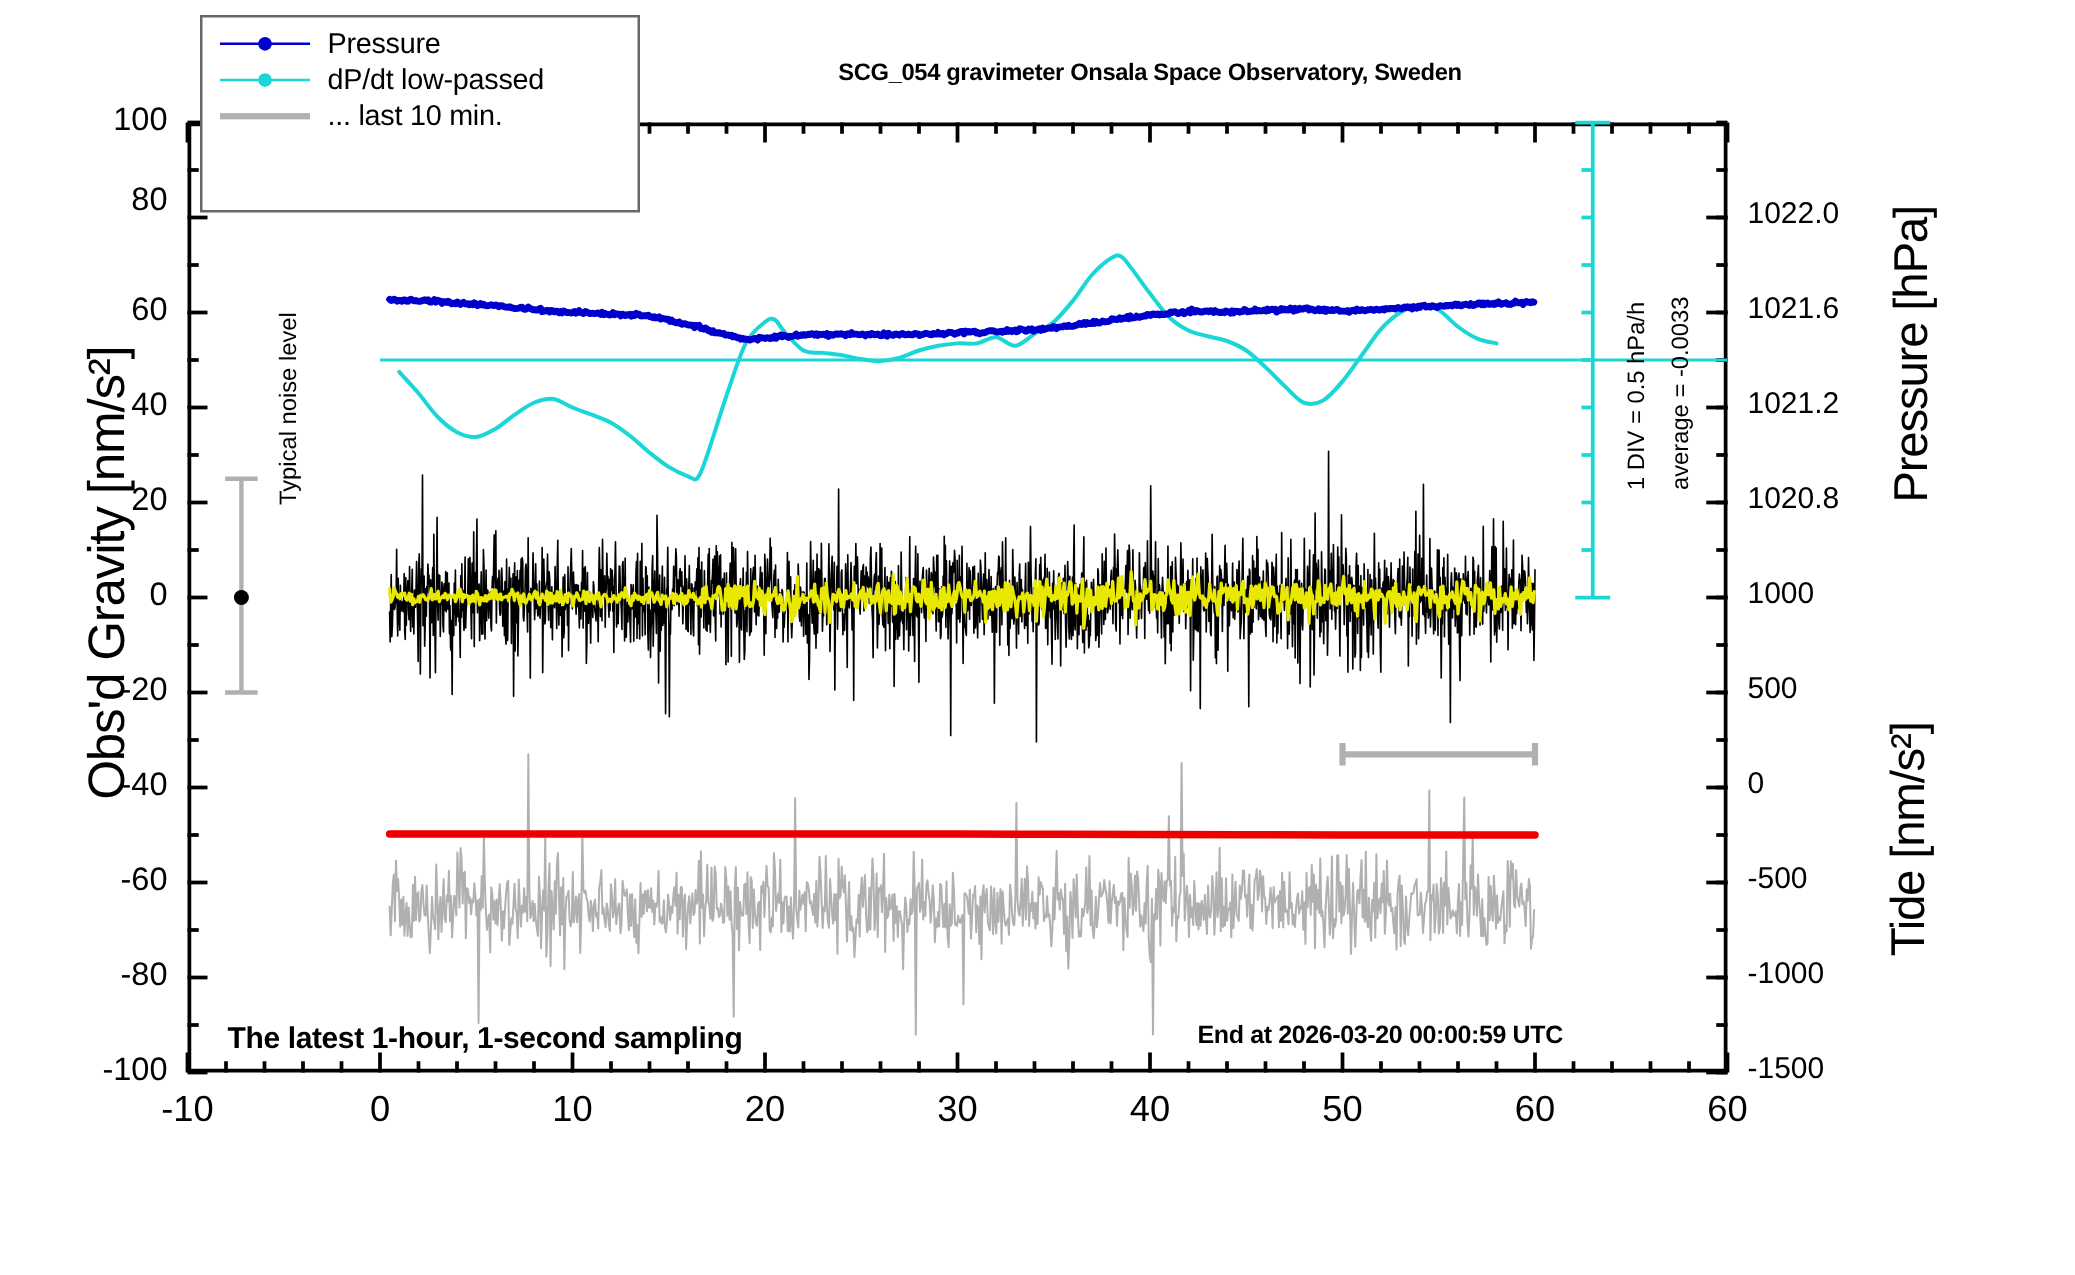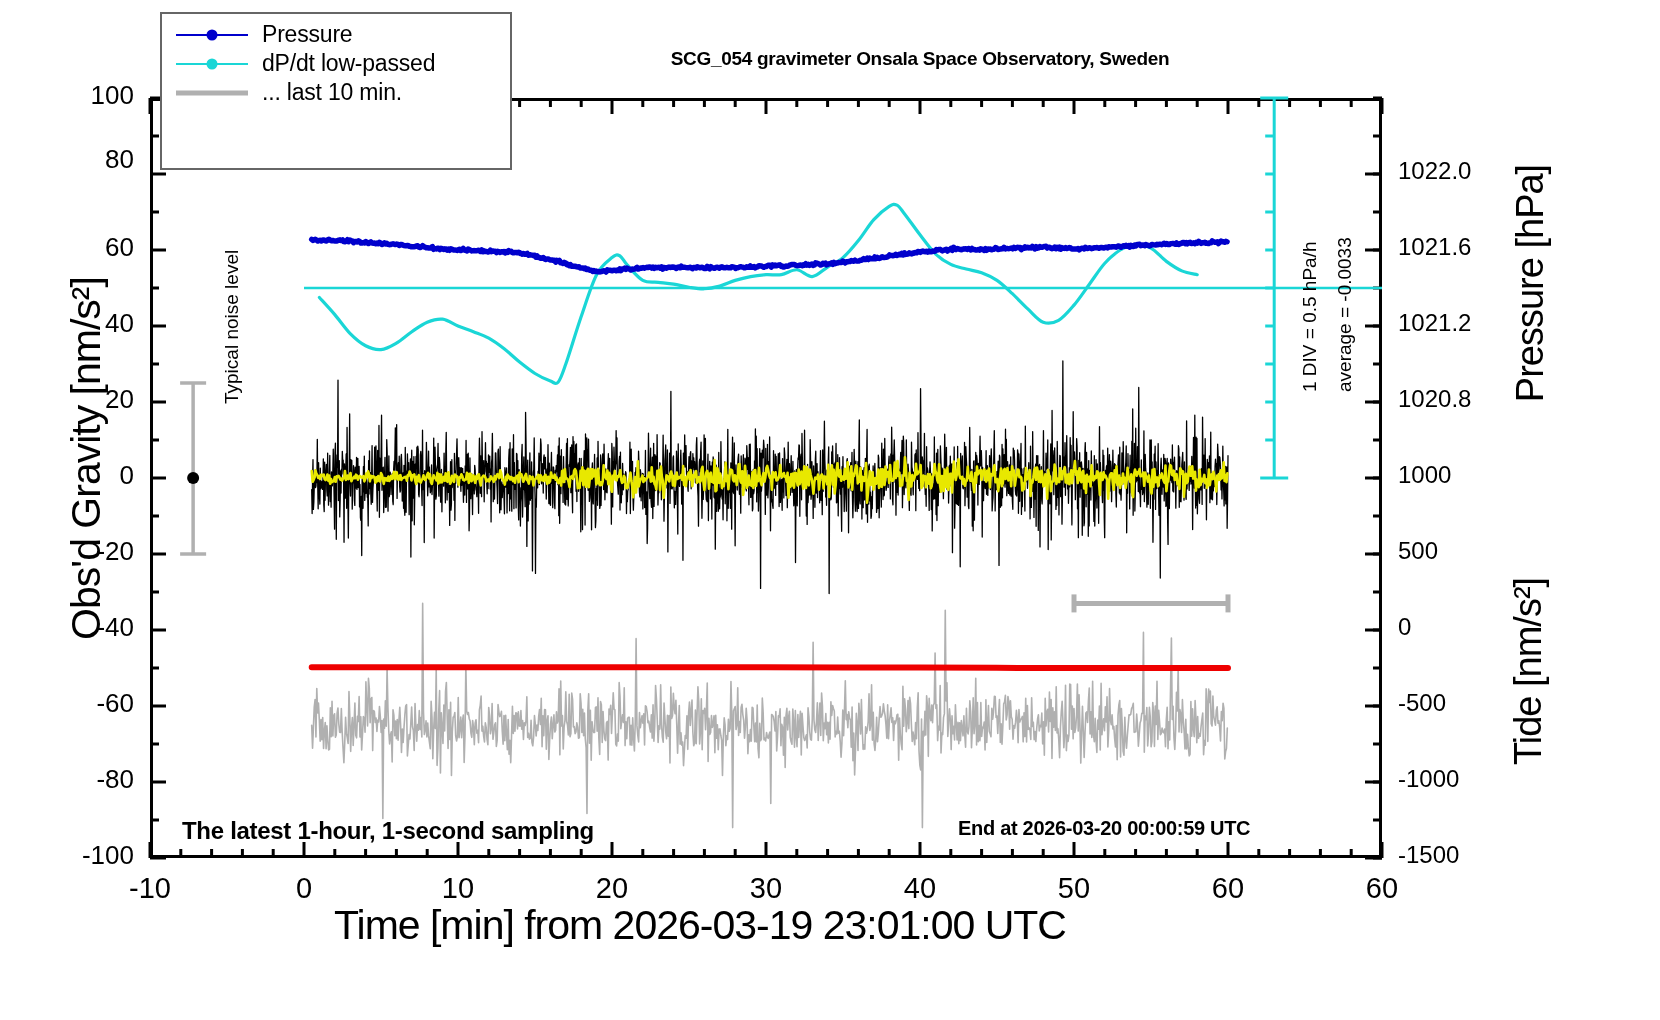--- a/index.html
+++ b/index.html
@@ -257,21 +257,20 @@
       <div class="ytick-right" style="top: 233px;">1021.6</div>
       <div class="ytick-right" style="top: 157px;">1022.0</div>
       <div class="ytick-right" style="top: 765px;">-1000</div>
       <div class="ytick-right" style="top: 689px; text-align: right;">-500</div>
       <div class="ytick-right" style="top: 613px;">0</div>
       <div class="ytick-right" style="top: 537px;">500</div>
       <div class="ytick-right" style="top: 461px;">1000</div>
       <div class="ytick-right" style="top: 841px;">-1500</div>
     </div>
 
-  <div id="xaxis-title">Time [min] from 2026-03-19 23:01:00 UTC</div>
 
   <div id="legend">
       <div class="legend-row">
         <div class="legend-sample">
           <div class="legend-line" style="border-top: 2px solid rgb(0, 0, 204);"></div>
           <div class="legend-dot" style="background: rgb(0, 0, 204);"></div>
         </div>
         <div class="legend-label">Pressure</div>
       </div>
       <div class="legend-row">

